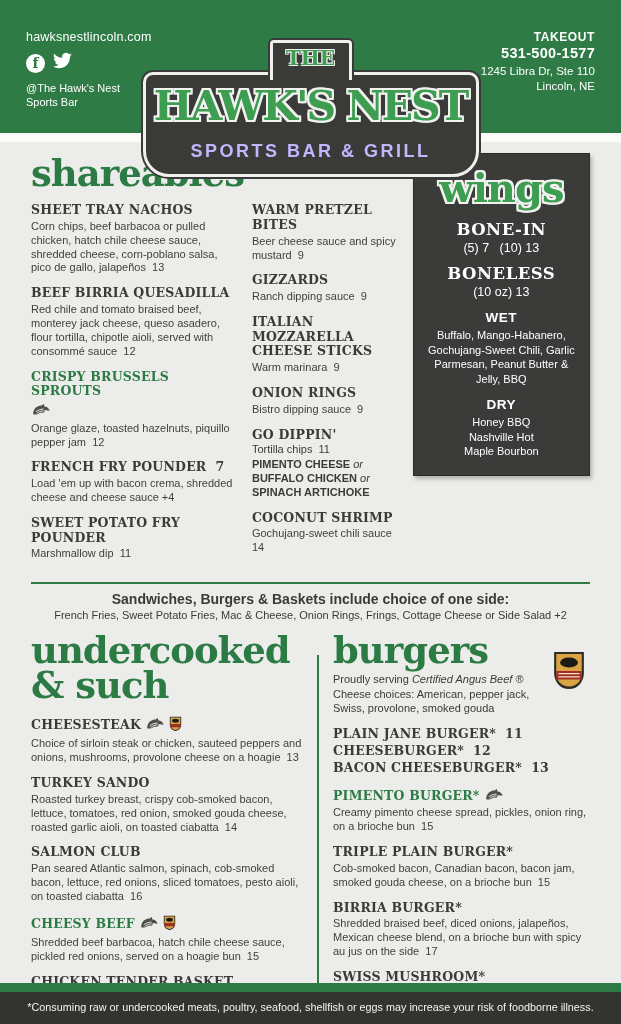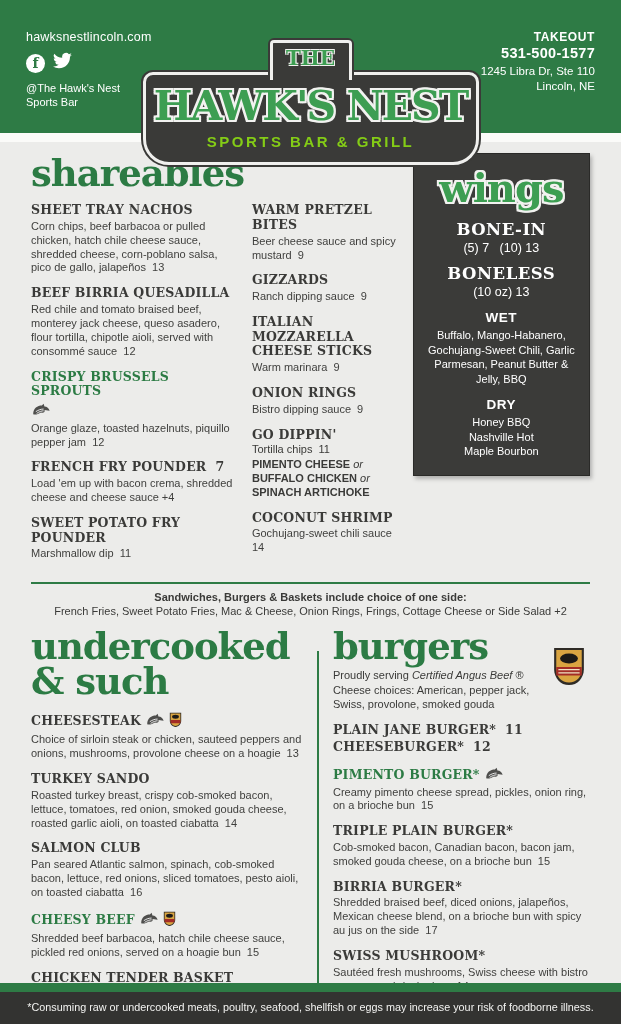--- a/index.html
+++ b/index.html
@@ -32,21 +32,21 @@
     text-align:center; padding:3px 0 10px; }
   .logo-the { font-family:"DejaVu Serif", serif; font-weight:bold; font-size:20px; color:#3d9e52; }
   .logo-main { background:#3a3a38; border:3px solid #f0f0ee; box-shadow:0 0 0 2px #3a3a38;
     border-radius:10px 10px 26px 26px; text-align:center; padding:12px 4px 12px; position:relative; }
   .logo-name { font-family:"DejaVu Serif", serif; font-weight:bold; font-size:41px; line-height:.95;
     color:#3d9e52; letter-spacing:-2px; white-space:nowrap; }
   .outline-white { text-shadow:-2px -2px 0 #f2f2f0, 2px -2px 0 #f2f2f0, -2px 2px 0 #f2f2f0,
     2px 2px 0 #f2f2f0, 0 -2px 0 #f2f2f0, 0 2px 0 #f2f2f0, -2px 0 0 #f2f2f0, 2px 0 0 #f2f2f0; }
   .outline-thin { text-shadow:-1px -1px 0 #f2f2f0, 1px -1px 0 #f2f2f0, -1px 1px 0 #f2f2f0,
     1px 1px 0 #f2f2f0; }
-  .logo-tagline { color:#84cc16; font-weight:bold; font-size:15px; letter-spacing:2.5px; margin-top:7px; }
+  .logo-tagline { color:#c4b5fd; font-weight:bold; font-size:18px; letter-spacing:2.5px; margin-top:15px; }
   
   .content { padding:0 31px; }
   .section-title { font-family:"DejaVu Serif", serif; color:#2c7b44; font-weight:bold;
     font-size:37px; letter-spacing:-1px; line-height:.95; }
   .share-title { margin:14px 0 12px; }
   .share-row { display:flex; gap:13px; align-items:flex-start; }
   .share-col1 { width:214px; }
   .share-col2 { width:152px; }
   .item { margin-bottom:11px; }
   .item-name { font-family:"DejaVu Serif", serif; font-weight:bold; font-size:12.5px;
@@ -62,21 +62,21 @@
     padding:14px 8px 16px; min-height:282px; }
   .wings-title { font-family:"DejaVu Serif", serif; font-weight:bold; font-size:40px;
     color:#3d9e52; line-height:1; margin:0 0 12px; letter-spacing:-1px; }
   .wings-label { font-family:"DejaVu Serif", serif; font-weight:bold; font-size:16.5px; letter-spacing:.5px; }
   .wings-price { font-size:12.5px; margin:2px 0 9px; }
   .wings-cat { font-weight:bold; font-size:13.5px; margin-top:11px; letter-spacing:.5px; }
   .wings-flavors { font-size:11px; line-height:1.32; margin-top:3px; }
   
   .hr-green { height:2px; background:#2e7b45; margin:10px 0 7px; }
   .side-note { text-align:center; }
-  .side-note-bold { font-weight:bold; font-size:11px; }
+  .side-note-bold { font-weight:bold; font-size:14px; }
   .side-note-opts { font-size:11px; margin-top:2px; }
   
   .sections-row { display:flex; margin-top:6px; }
   .sand-col { width:286px; padding-right:12px; }
   .divider-v { width:2px; background:#2e7b45; margin-top:28px; }
   .burger-col { flex:1; padding-left:14px; position:relative; }
   .sand-title { margin:6px 0 12px; }
   .burger-title { margin:6px 0 4px; }
   .burger-intro { font-size:11px; line-height:1.32; margin-bottom:10px; max-width:215px; }
   .cab-logo-lg { position:absolute; right:4px; top:24px; }
@@ -326,20 +326,21 @@
           </svg>
       </span>
       <div class="burger-intro">
         <span>Proudly serving </span><i>Certified Angus Beef</i><span> ®</span><br>
         <span>Cheese choices: American, pepper jack, Swiss, provolone, smoked gouda</span>
       </div>
 
       <div class="item plain-lines">
         <div class="pl">PLAIN JANE BURGER*&nbsp; 11</div>
         <div class="pl">CHEESEBURGER*&nbsp; 12</div>
+        <div class="pl">BACON CHEESEBURGER*&nbsp; 13</div>
       </div>
 
       <div class="item">
         <div class="item-name green">
           <span>PIMENTO BURGER*</span>
           <span class="icon">
             <svg width="20" height="13" viewBox="0 0 22 15">
                 <path fill="#4e4e4c" d="M2 13 C2 6 7 3 12 3 L14 1 L15 4 C18 4 20 6 21 9 L15 8 C16 10 14 12 11 11 C8 13 4 14 2 13 Z"></path>
                 <path stroke="#ffffff" stroke-width="1" fill="none" d="M5 10 C8 8 11 7 14 7 M6 12 C9 10 12 9 14 9"></path>
               </svg>

